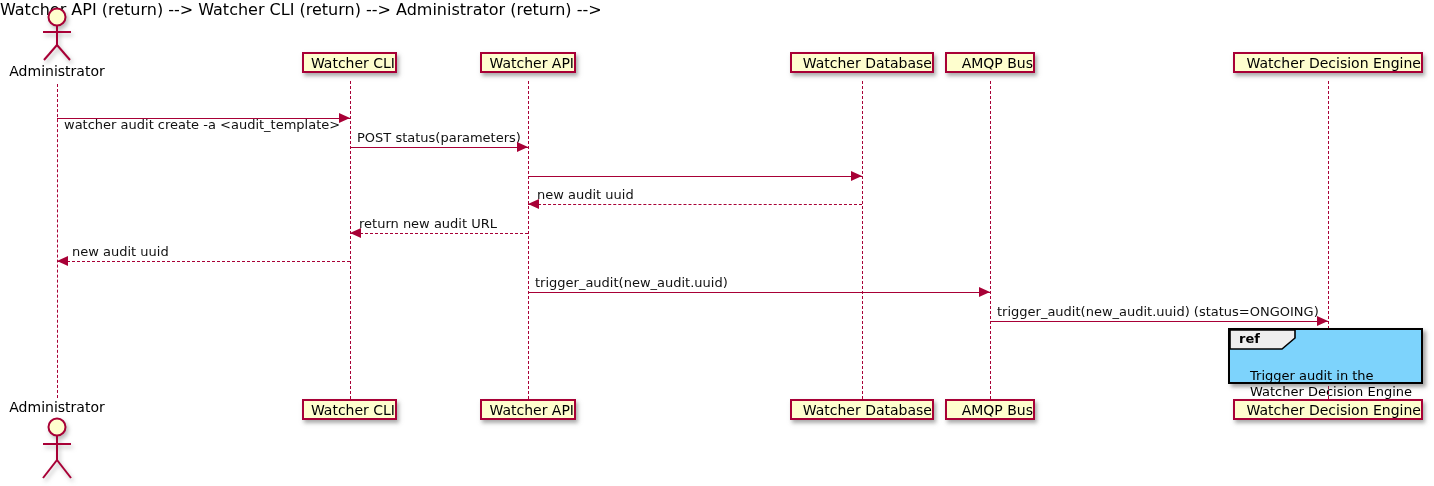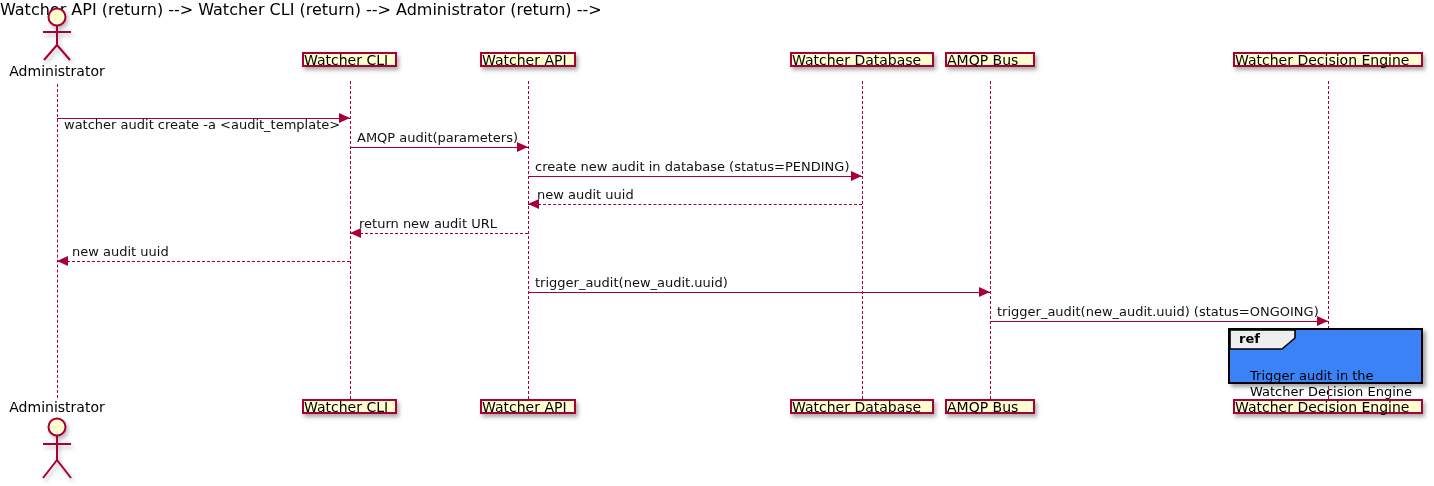--- a/index.html
+++ b/index.html
@@ -6,25 +6,25 @@
   #canvas{
     position:relative;
     width:1434px;height:486px;
     background:#ffffff;
     font-family:"DejaVu Sans", sans-serif;
     overflow:hidden;
   }
   
   .pbox{
     position:absolute;
-    height:15px;
+    height:21px;
     background:#FEFECE;
     border:2px solid #A80036;
     box-sizing:border-box;
-    display:flex;align-items:center;justify-content:flex-start;
+    display:flex;align-items:center;justify-content:flex-end;
     font-size:14px;color:#000;
     box-shadow:2px 3px 4px rgba(100,100,100,0.55);
     white-space:nowrap;
   }
   .row-top .pbox{top:52px;}
   .row-bottom .pbox{top:399px;}
   
   .lifeline{
     position:absolute;
     width:0;
@@ -46,21 +46,21 @@
     position:absolute;
     font-size:14px;color:#000;
     width:140px;text-align:center;
     white-space:nowrap;
   }
   .actor-figure{position:absolute;filter:drop-shadow(2px 3px 2px rgba(120,120,120,0.5));}
   
   .ref-box{
     position:absolute;
     left:1228px;top:328px;width:195px;height:56px;
-    background:#3b82f6;
+    background:#7dd3fc;
     border:2px solid #000;
     box-sizing:border-box;
     box-shadow:3px 3px 4px rgba(100,100,100,0.6);
   }
   .ref-header{position:absolute;left:-1px;top:-1px;}
   .ref-keyword{
     position:absolute;left:9px;top:1px;
     font-size:13px;font-weight:bold;color:#000;
   }
   .ref-body{
@@ -112,26 +112,25 @@
     </div>
   </div>
 
   
   
   <div class="msg-label" style="left:64px;top:101px;margin-top:16px;">watcher audit create -a &lt;audit_template&gt;</div>
   <div class="msg-line" style="left:57px;top:118px;width:293px;"></div>
   <div class="head right" style="left:339px;top:113px;"></div>
 
   
-  <div class="msg-label" style="left:357px;top:130px;">AMQP audit(parameters)</div>
+  <div class="msg-label" style="left:357px;top:130px;">POST status(parameters)</div>
   <div class="msg-line" style="left:350px;top:147px;width:178px;"></div>
   <div class="head right" style="left:517px;top:142px;"></div>
 
   
-  <div class="msg-label" style="left:535px;top:159px;">create new audit in database (status=PENDING)</div>
   <div class="msg-line" style="left:528px;top:176px;width:334px;"></div>
   <div class="head right" style="left:851px;top:171px;"></div>
 
    Watcher API (return) --&gt;
   <div class="msg-label" style="left:537px;top:187px;">new audit uuid</div>
   <div class="msg-line dashed" style="left:528px;top:204px;width:334px;"></div>
   <div class="head left" style="left:528px;top:199px;"></div>
 
    Watcher CLI (return) --&gt;
   <div class="msg-label" style="left:359px;top:216px;">return new audit URL</div>

